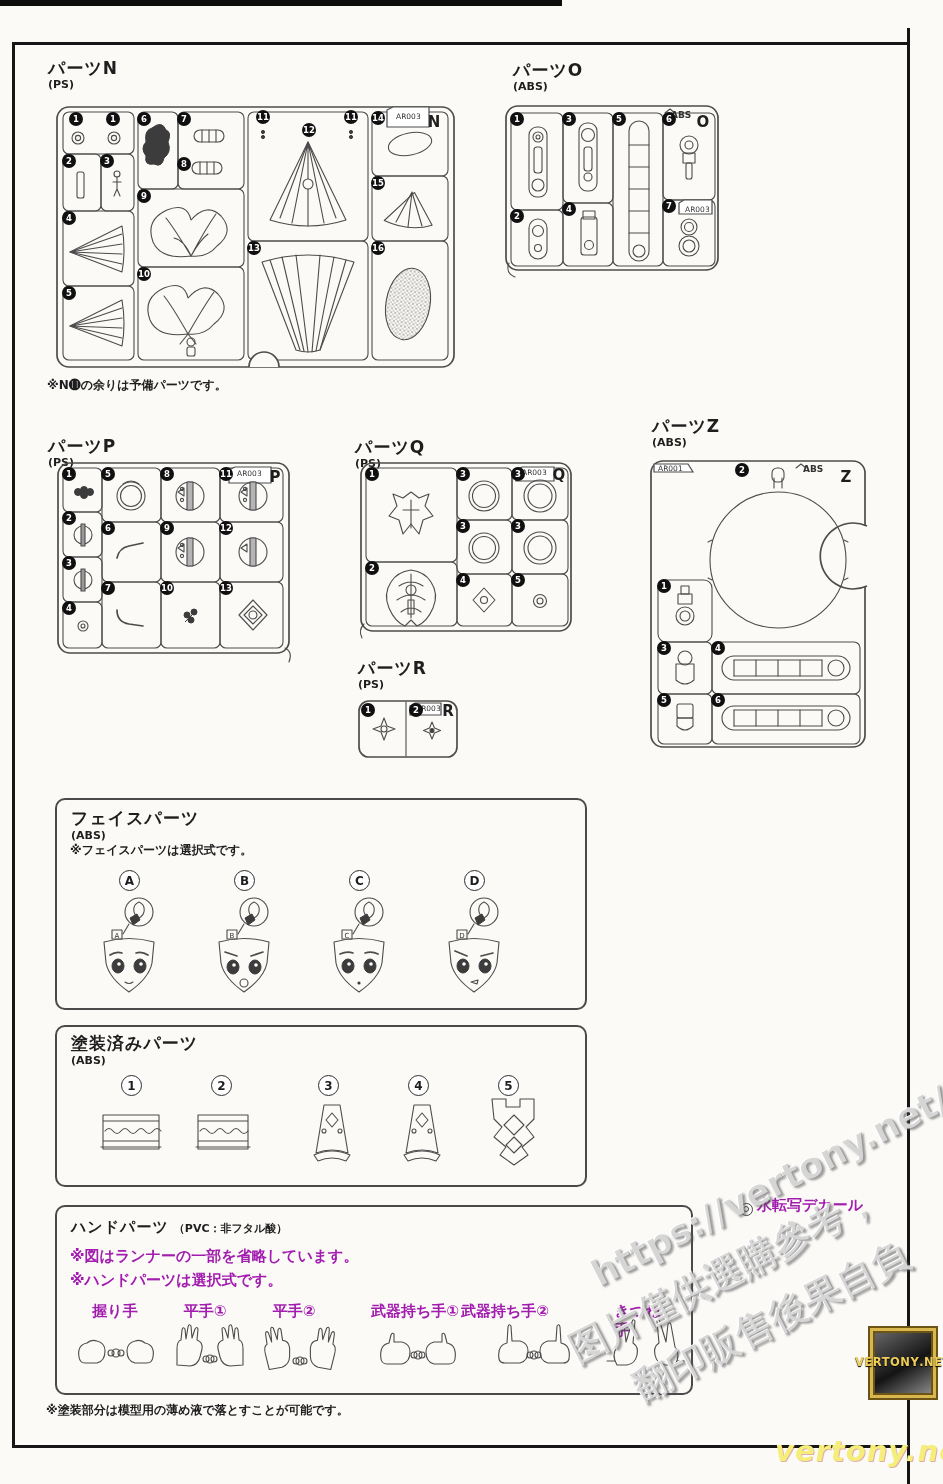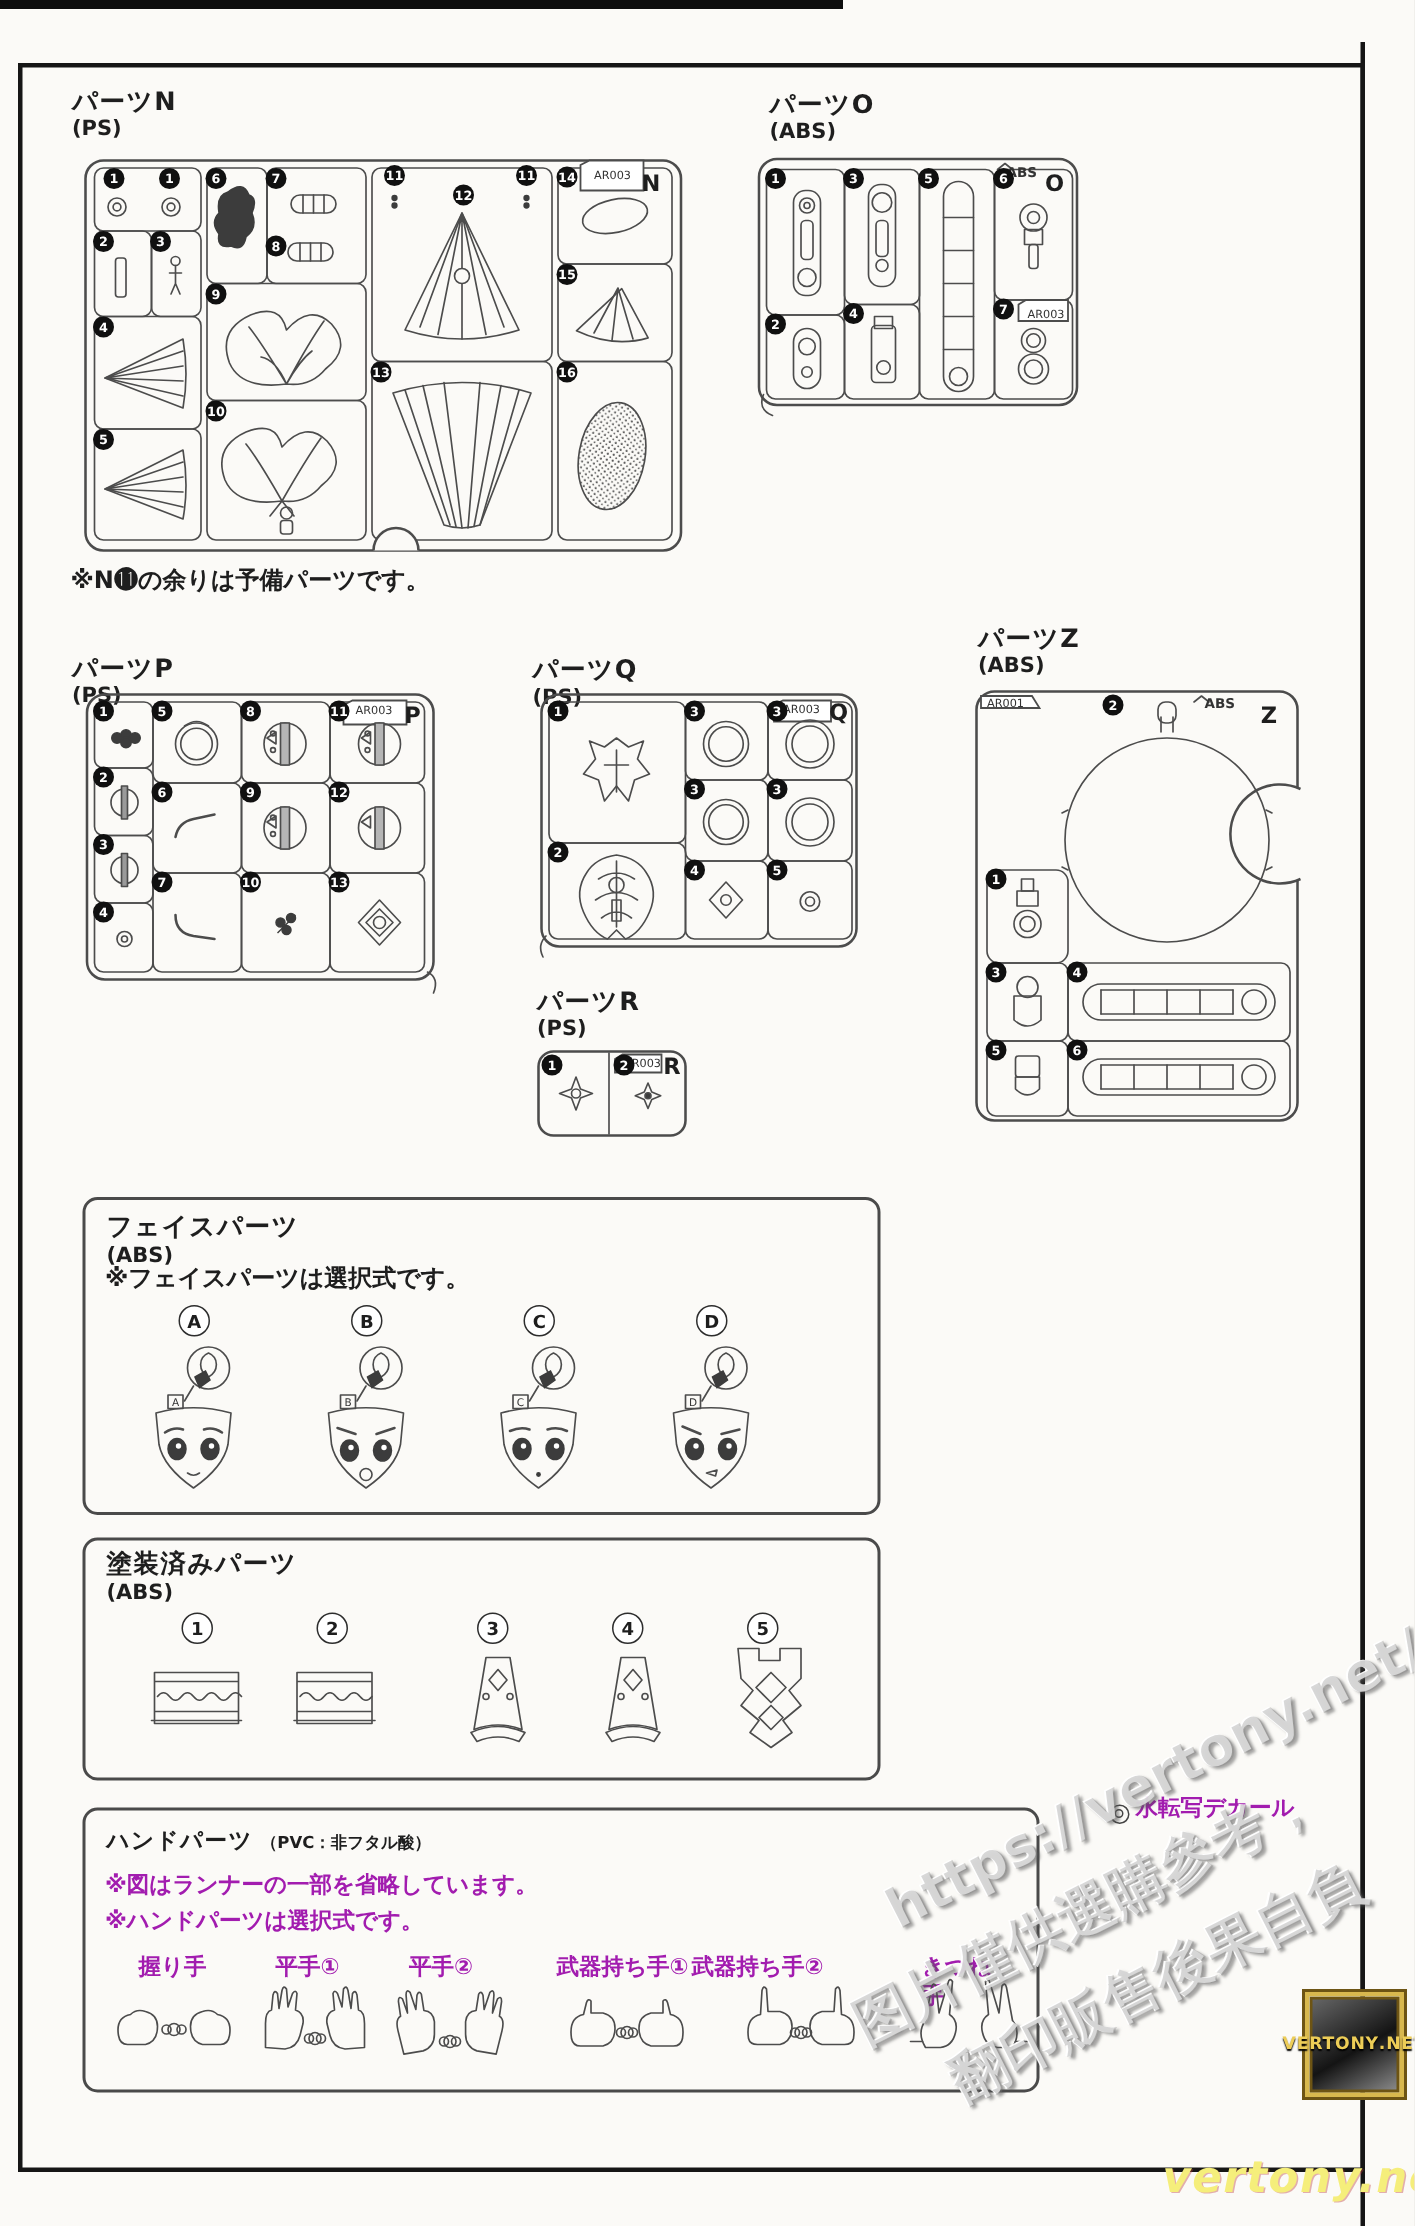--- a/index.html
+++ b/index.html
@@ -1,21 +1,21 @@
 <!DOCTYPE html>
 <html><head>
 <meta charset="utf-8">
 <style>
   html,body{margin:0;padding:0;background:#e9e8e4;}
   .page{position:relative;width:943px;height:1484px;background:#fbfaf7;overflow:hidden;
         font-family:"DejaVu Sans","Liberation Sans",sans-serif;color:#222;}
   .abs{position:absolute;}
   .t-title{font-size:17px;font-weight:bold;letter-spacing:1px;color:#1e1e1e;line-height:1.05;}
-  .t-mat{font-size:14px;font-weight:bold;color:#1e1e1e;}
-  .t-note{font-size:16px;font-weight:bold;color:#1e1e1e;}
+  .t-mat{font-size:11px;font-weight:bold;color:#1e1e1e;}
+  .t-note{font-size:12px;font-weight:bold;color:#1e1e1e;}
   .t-note-sm{font-size:15px;font-weight:bold;color:#a21caf;}
   .sec-box{position:absolute;border:2px solid #4a4a4a;border-radius:10px;background:transparent;}
   .circle-num{display:inline-flex;align-items:center;justify-content:center;width:19px;height:19px;
               border:1.6px solid #2d2d2d;border-radius:50%;font-size:12px;font-weight:bold;color:#1e1e1e;background:#fff;}
   svg{overflow:visible;display:block;}
   svg text{font-family:"DejaVu Sans","Liberation Sans",sans-serif;}
   .sk{stroke:#4c4c4c;fill:none;stroke-width:1.7;stroke-linejoin:round;stroke-linecap:round;}
   .sk2{stroke:#4c4c4c;fill:none;stroke-width:1.1;stroke-linejoin:round;stroke-linecap:round;}
   .skf{stroke:#3c3c3c;fill:#3c3c3c;}
   .badge circle{fill:#101010;}
@@ -837,20 +837,21 @@
       <path class="sk2" d="M70 48 q6 -10 0 -18 l-4 -22 q-1 -4 -3 -1 l-2 18 l-6 -20 q-1 -4 -3 -1 l2 22 q-6 4 -4 12 q2 9 10 10 z"></path>
       <path class="sk2" d="M2 44 h8 M72 44 h8"></path>
     </svg>
   </div>
 
   
   <span class="decal-icon abs" style="left:740px;top:1201px;"></span>
   <div class="abs t-note-sm" style="left:757px;top:1196px;">水転写デカール</div>
 
   
+  <div class="abs t-note" style="left:46px;top:1402px;">※塗装部分は模型用の薄め液で落とすことが可能です。</div>
 
   
   <div class="wm">
     <div class="wm-l1">https://vertony.net/</div>
     <div class="wm-l2">图片僅供選購參考，</div>
     <div class="wm-l3">翻印販售後果自負</div>
   </div>
   <div class="stamp">
     <span>VERTONY</span>
     <span>.NET</span>

